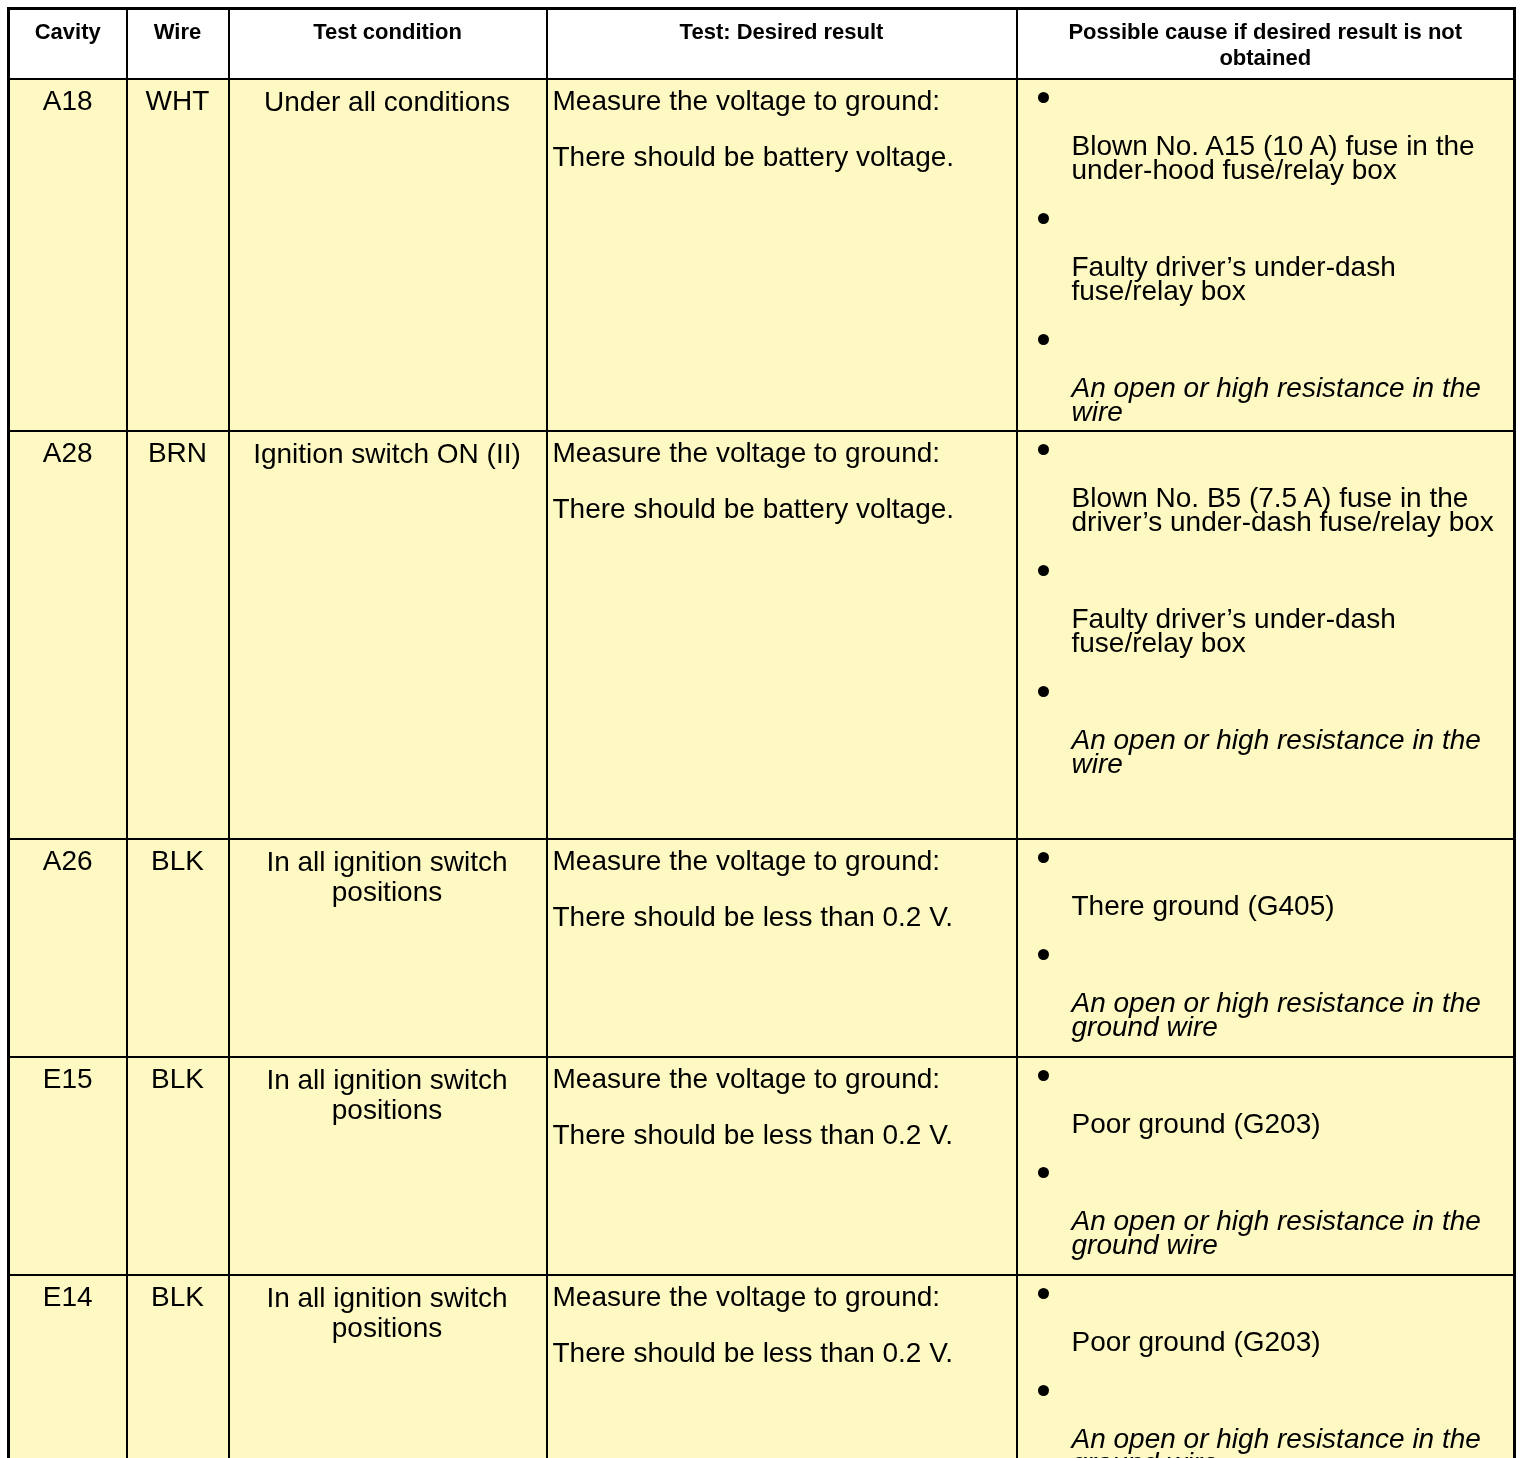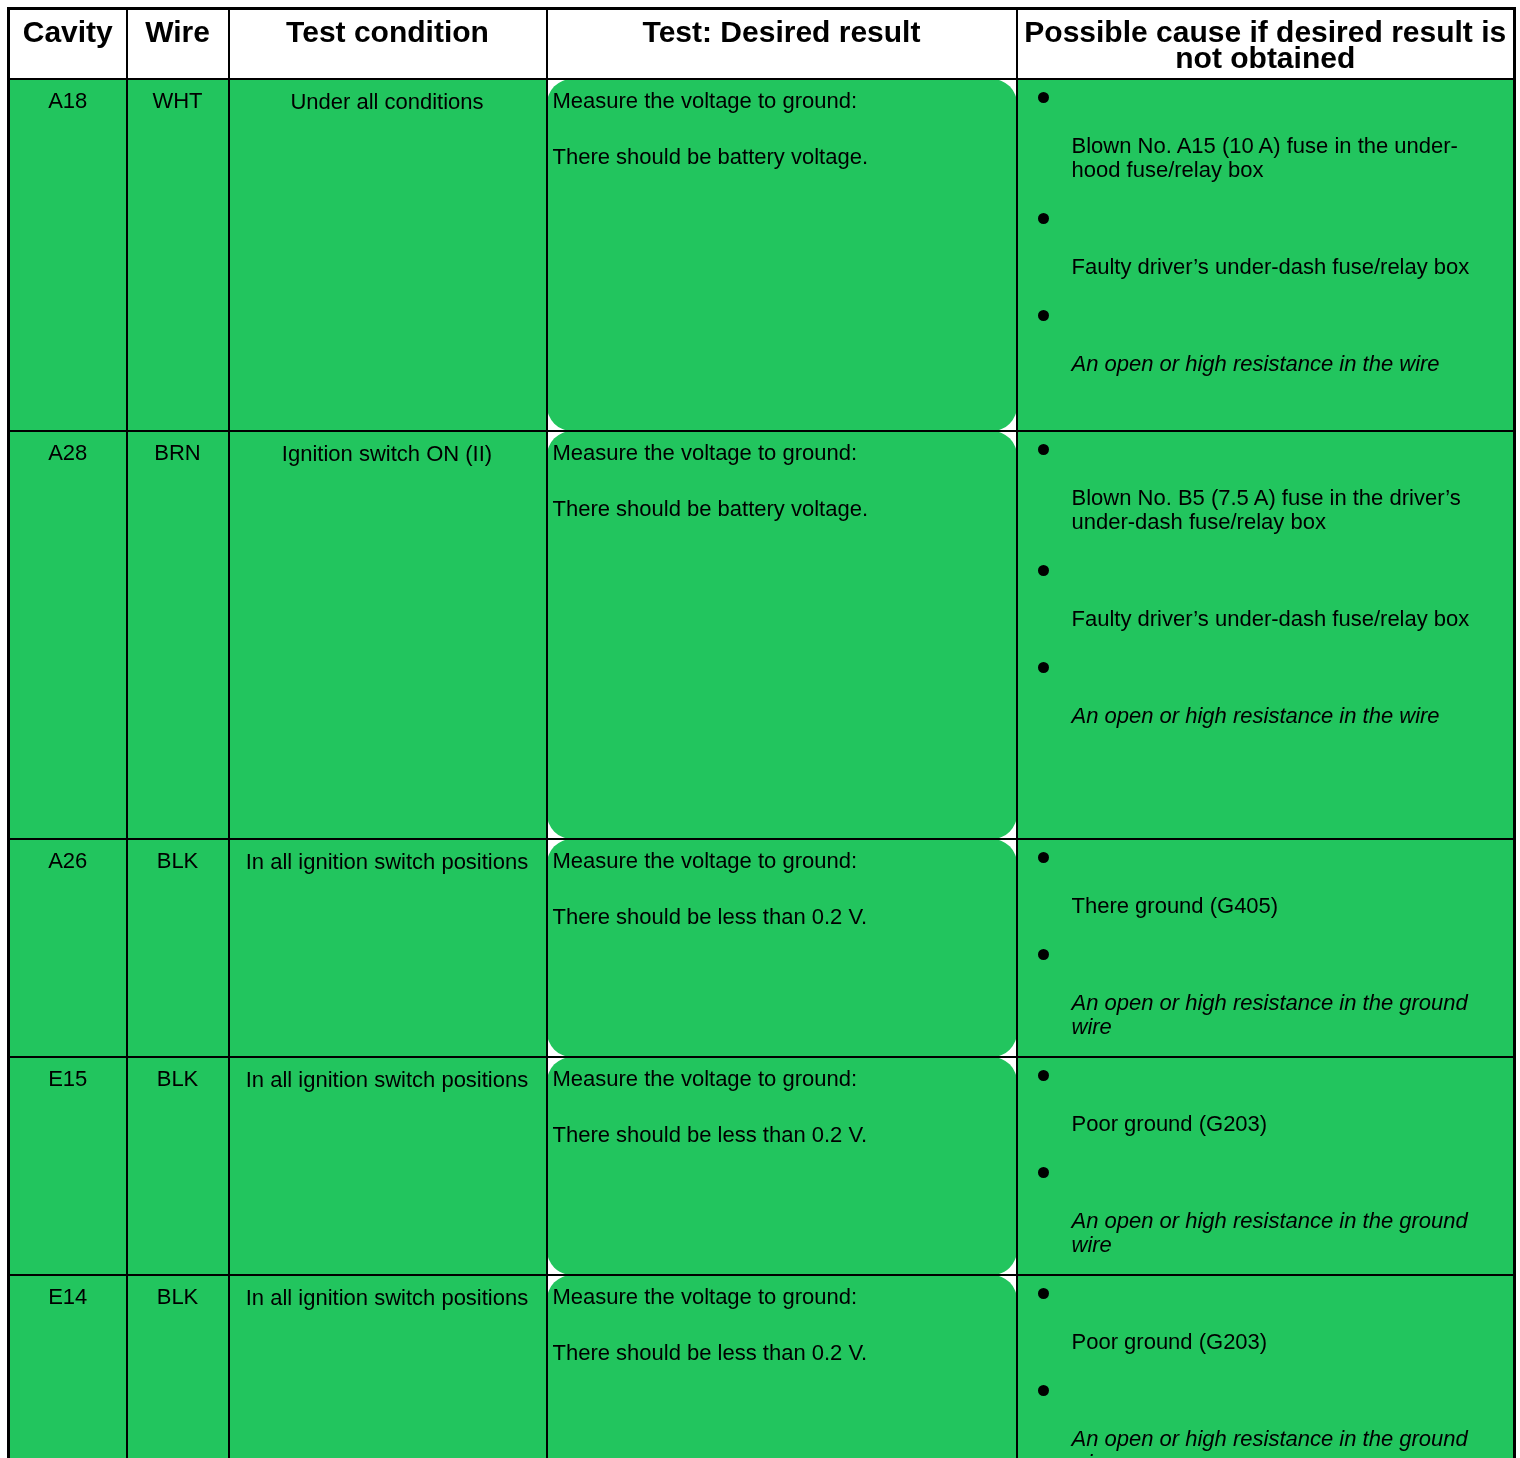--- a/index.html
+++ b/index.html
@@ -22,48 +22,47 @@
     width: 1506px;
     background: #ffffff;
   }
   table.wiring, table.wiring th, table.wiring td {
     border: 2px solid #000000;
   }
   table.wiring {
     border-width: 3px;
   }
   th {
-    font-size: 30px;
+    font-size: 22px;
     font-weight: bold;
     line-height: 26px;
     text-align: center;
     vertical-align: top;
     padding: 9px 6px 7px 6px;
     background: #ffffff;
     margin-top: 22px;
   }
   td {
-    font-size: 22px;
+    font-size: 28px;
     line-height: 28px;
     vertical-align: top;
     padding: 7px 4px 6px 4px;
-    background: #22c55e;
+    background: #fef9c3;
     overflow: hidden;
   }
   td.c-cavity, td.c-wire {
     text-align: center;
   }
   td.c-cond {
     line-height: 30px;
     padding-left: 3px;
     text-align: center;
   }
   td.c-result {
     padding-left: 5px;
-    border-radius: 25px;
   }
   .result-expected {
     margin-top: 28px;
   }
   td.c-cause {
     padding: 12px 8px 6px 6px;
   }
   .cause-bullet {
     width: 11px;
     height: 11px;

